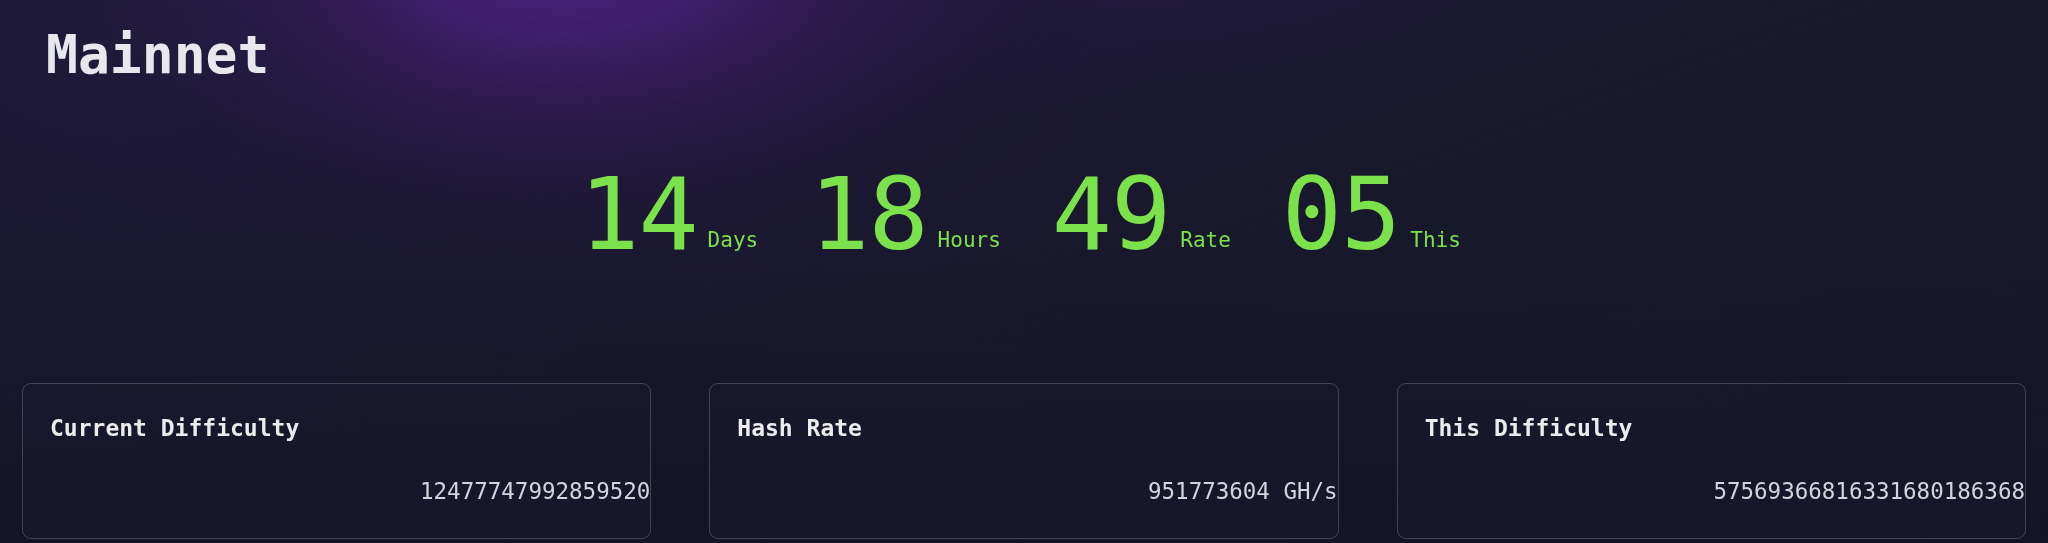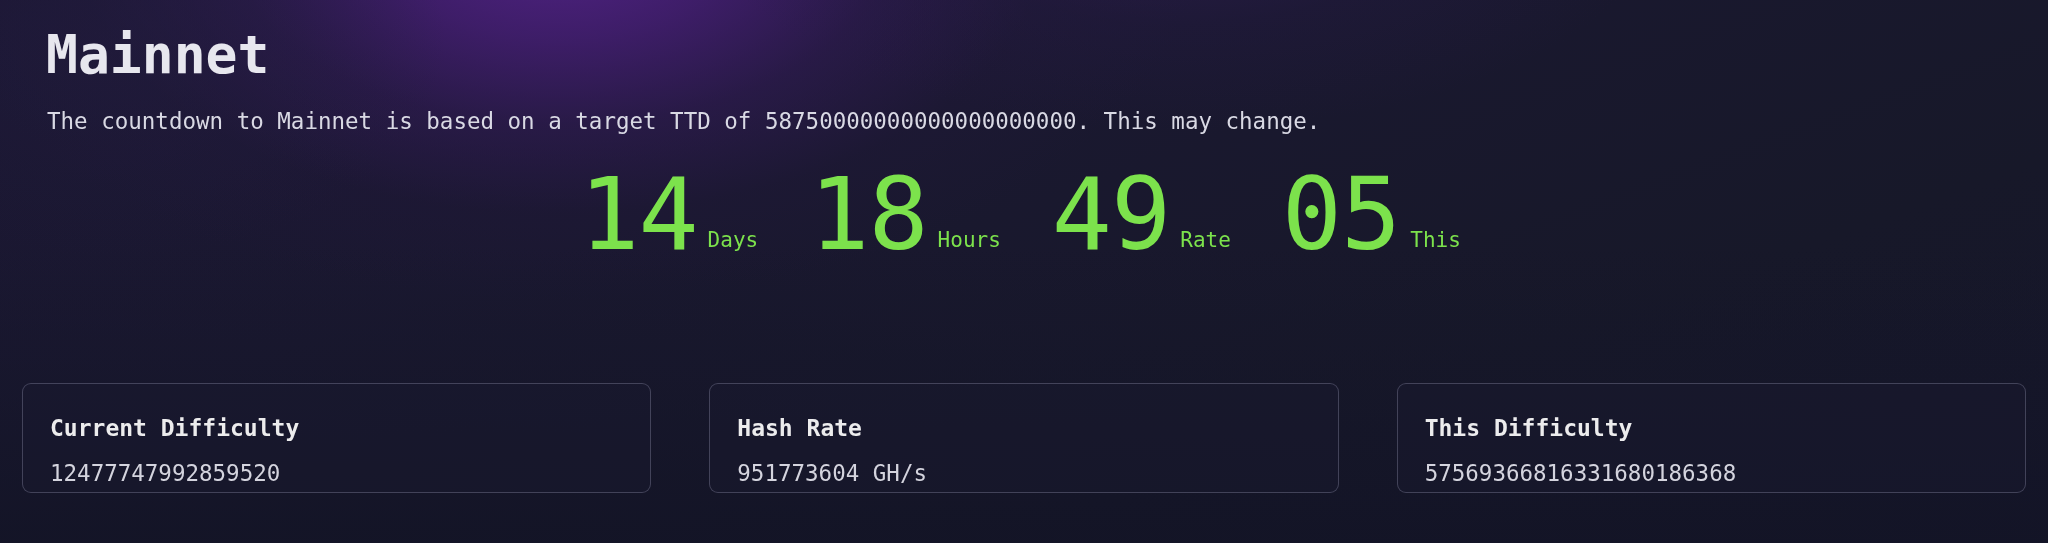--- a/index.html
+++ b/index.html
@@ -124,58 +124,58 @@
   .cards {
     position: absolute;
     left: 22px;
     right: 22px;
     top: 383px;
     display: flex;
     gap: 58px;
   }
   .card {
     flex: 1 1 0;
-    height: 110px;
+    height: 156px;
     box-sizing: border-box;
     border: 1px solid rgba(170, 170, 200, 0.30);
     border-radius: 9px;
     background: rgba(26, 27, 48, 0.42);
     padding: 33px 0 0 27px;
   }
   .card-label {
     font-size: 23px;
     font-weight: bold;
     color: #ececed;
     line-height: 1;
     white-space: nowrap;
   }
   .card-value {
-    margin-top: 22px;
+    margin-top: 40px;
     font-size: 22.5px;
     color: #d4d4de;
     line-height: 1;
     white-space: nowrap;
+    text-align: right;
   }
 </style>
 </head>
 <body>
 
 <div id="page">
 
   <div class="bg-layer bg-base"></div>
   <div class="bg-layer bg-glow-main"></div>
   <div class="bg-layer bg-glow-right"></div>
   <div class="bg-layer bg-glow-left"></div>
   <div class="bg-layer bg-bottom"></div>
 
   <div class="content">
 
     <div class="page-title">Mainnet</div>
 
-    <div class="page-subtitle">The countdown to Mainnet is based on a target TTD of 58750000000000000000000. This may change.</div>
 
     <div class="countdown">
 
       <div class="cd-unit">
         <span class="cd-value">14</span>
         <span class="cd-label">Days</span>
       </div>
 
       <div class="cd-unit">
         <span class="cd-value">18</span>

